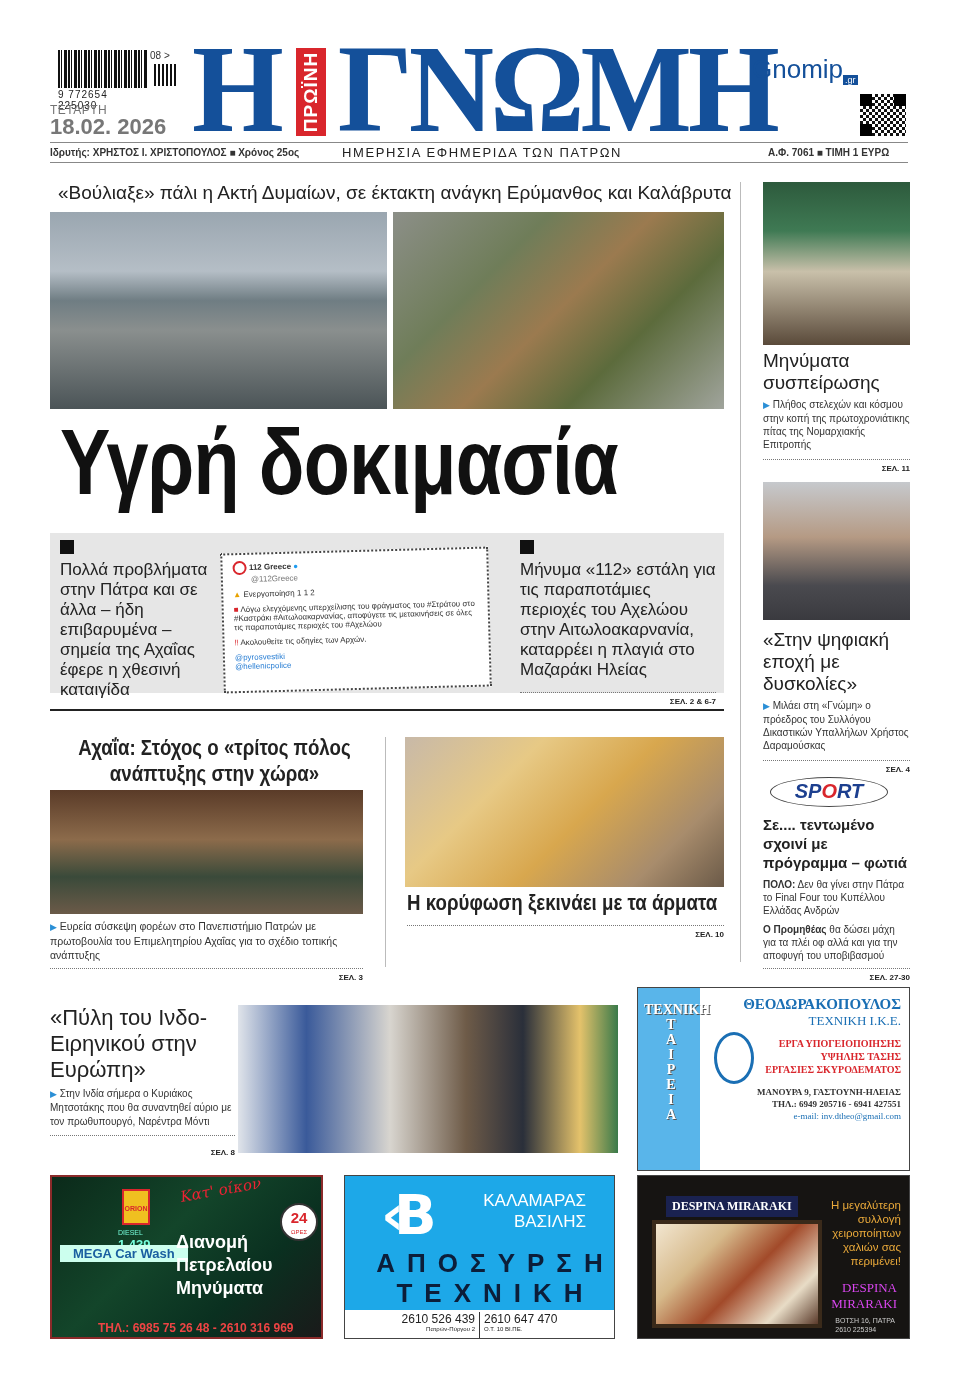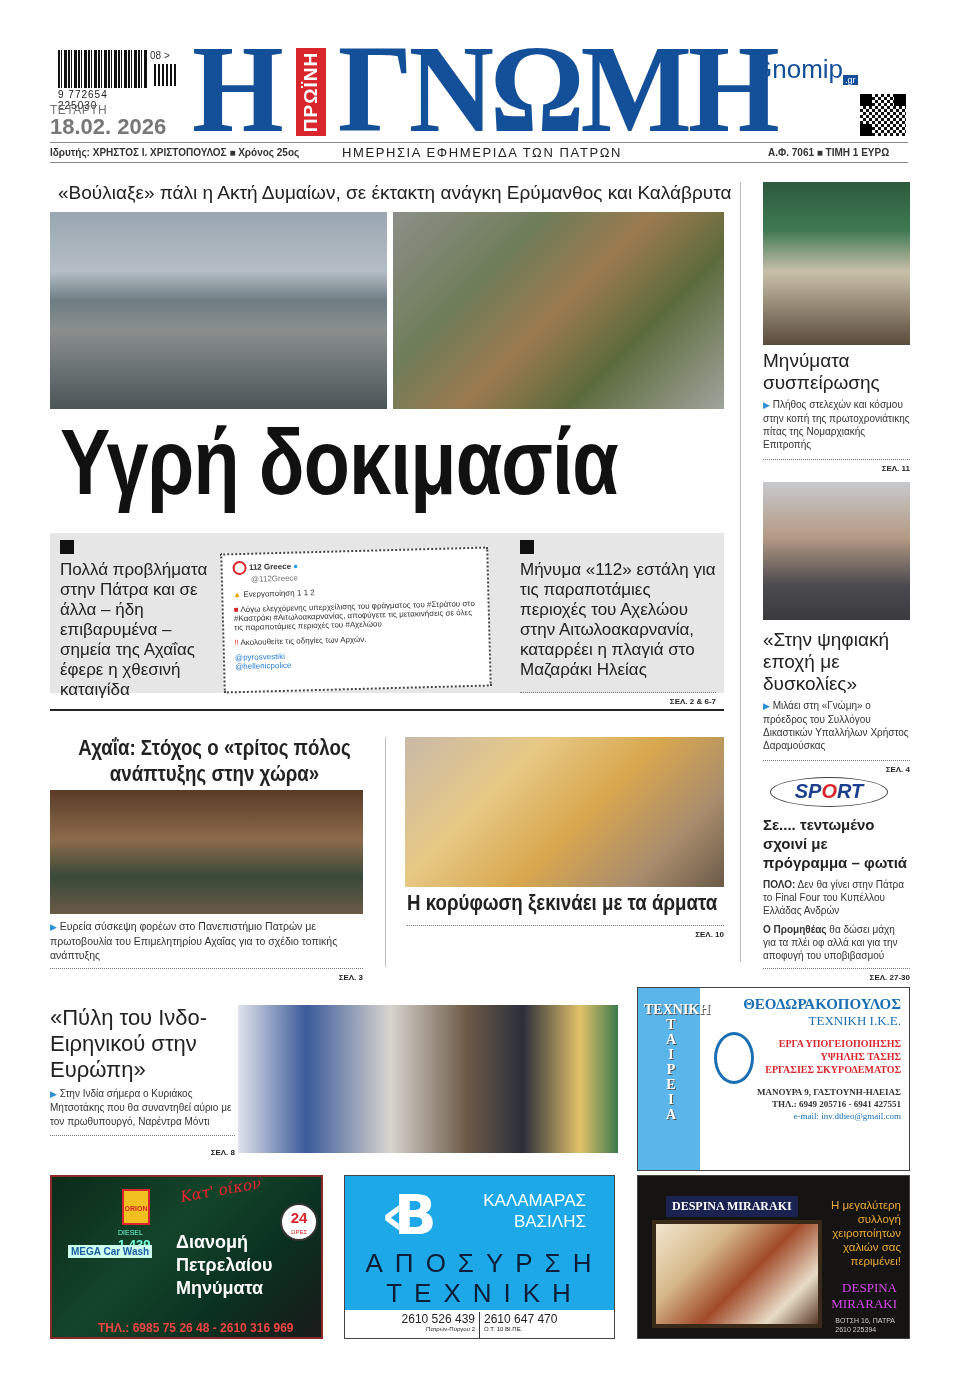--- a/index.html
+++ b/index.html
@@ -192,41 +192,41 @@
     <div class="theo-addr">ΜΑΝΟΥΡΑ 9, ΓΑΣΤΟΥΝΗ-ΗΛΕΙΑΣ</div>
     <div class="theo-addr">ΤΗΛ.: 6949 205716 - 6941 427551</div>
     <div class="theo-addr" style="color:#1a6fb4;font-weight:normal">e-mail: inv.dtheo@gmail.com</div>
   </div>
 </div>
 
 <div class="abs ad-fuel">
   <div class="abs" style="left:70px;top:12px;width:28px;height:36px;background:#f0c020;border:2px solid #d9262c;color:#d9262c;font-size:7px;font-weight:bold;text-align:center;padding-top:14px">ORION</div>
   <div class="abs" style="left:66px;top:52px;font-size:7px;color:#7fd">DIESEL</div>
   <div class="abs" style="left:66px;top:60px;font-size:13px;font-weight:bold;color:#7fd">1.439</div>
-  <div class="abs" style="left:16px;top:68px;background:#cfe;color:#1a5fa0;font-size:10px;font-weight:bold;padding:1px 3px">MEGA Car Wash</div>
+  <div class="abs" style="left:8px;top:68px;background:#cfe;color:#1a5fa0;font-size:13px;font-weight:bold;padding:1px 13px">MEGA Car Wash</div>
   <div class="abs" style="left:128px;top:4px;font-family:'DejaVu Serif',serif;font-style:italic;color:#e23;font-size:15px;transform:rotate(-10deg)">Κατ' οίκον</div>
   <div class="abs" style="left:228px;top:26px;width:38px;height:38px;border-radius:50%;background:#fff;border:2px solid #333;text-align:center;line-height:14px;padding-top:6px">
     <div style="color:#d9262c;font-weight:bold;font-size:15px">24</div>
     <div style="color:#d9262c;font-size:6px">ΩΡΕΣ</div>
   </div>
   <div class="abs" style="left:124px;top:54px;font-size:18px;font-weight:bold;line-height:23px;color:#fff">
     <div>Διανομή</div>
     <div>Πετρελαίου</div>
     <div>Μηνύματα</div>
   </div>
   <div class="abs" style="left:46px;top:144px;font-size:12px;font-weight:bold;color:#e44">ΤΗΛ.: 6985 75 26 48 - 2610 316 969</div>
 </div>
 
 <div class="abs ad ad-kal">
   <div class="abs" style="left:36px;top:10px;width:74px;height:58px;color:#fff;font-weight:bold;font-size:56px;line-height:58px;font-family:'DejaVu Sans',sans-serif;letter-spacing:-10px">‹B</div>
   <div class="abs" style="right:28px;top:14px;text-align:right;color:#fff;font-size:17px;line-height:21px">
     <div>ΚΑΛΑΜΑΡΑΣ</div>
     <div>ΒΑΣΙΛΗΣ</div>
   </div>
-  <div class="abs" style="left:5px;top:72px;width:100%;text-align:center;font-size:26px;font-weight:normal;color:#0c1e3a;letter-spacing:12px;line-height:30px">
+  <div class="abs" style="left:16px;top:72px;width:100%;text-align:center;font-size:26px;font-weight:bold;color:#0c1e3a;letter-spacing:12px;line-height:30px">
     <div>ΑΠΟΣΥΡΣΗ</div>
     <div>ΤΕΧΝΙΚΗ</div>
   </div>
   <div class="abs" style="left:0;bottom:0;width:100%;height:28px;background:#fff;display:flex;justify-content:center;gap:4px;padding-top:2px">
     <div style="text-align:right;padding-right:4px;border-right:1px solid #333">
         <div style="font-size:12px;color:#222">2610 526 439</div>
         <div style="font-size:6px">Πατρών-Πύργου 2</div>
       </div>
     <div>
         <div style="font-size:12px;color:#222">2610 647 470</div>

